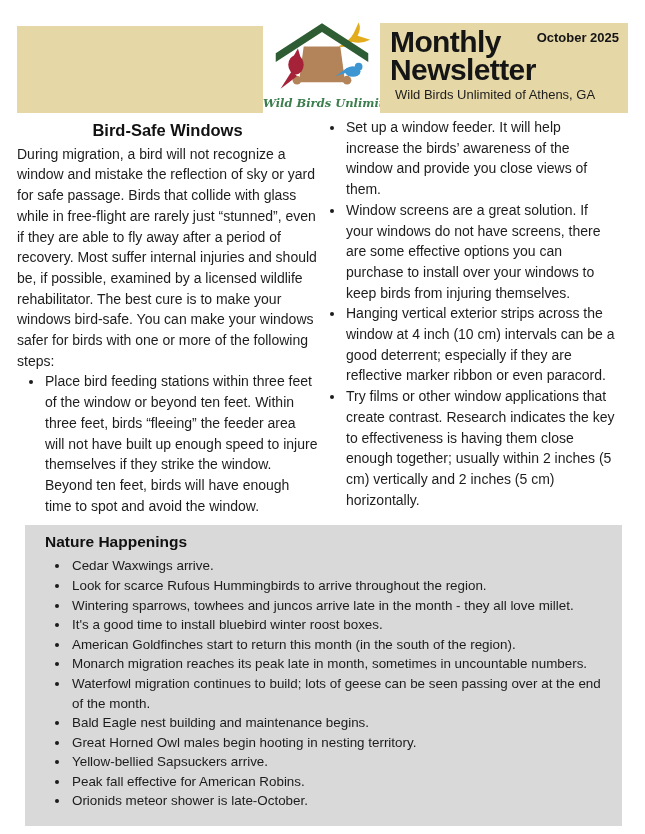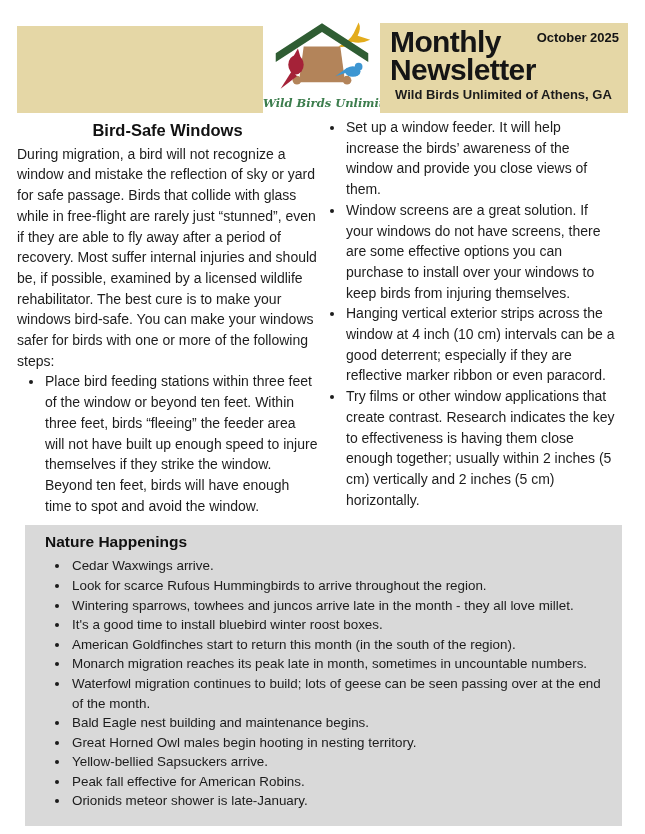--- a/index.html
+++ b/index.html
@@ -31,21 +31,21 @@
     font-family:"DejaVu Serif","Liberation Serif",serif;
     font-style:italic;font-weight:bold;font-size:11.5px;
     color:var(--logo-script-green);margin-top:-3px;white-space:nowrap;
   }
   .banner-right{
     width:248px;height:90px;flex:none;background:var(--banner-tan);
     position:relative;padding:5px 8px 0 10px;
   }
   .nl-title{font-size:30px;font-weight:800;line-height:28px;letter-spacing:-0.6px;color:#151515;}
   .nl-date{position:absolute;top:7px;right:9px;font-size:13px;font-weight:700;color:#151515;}
-  .nl-subtitle{font-size:13px;margin-top:3px;padding-left:5px;color:#1c1c1c;font-weight:bold;}
+  .nl-subtitle{font-size:13px;margin-top:3px;padding-left:5px;color:#1c1c1c;}
 
   
   .columns{display:flex;justify-content:flex-start;padding:0 17px;margin-top:4px;}
   .col{font-size:14px;line-height:20.7px;color:#1d1d1d;}
   .col-left{width:301px;}
   .col-right{width:298px;}
   .article-heading{font-size:16.5px;font-weight:700;text-align:center;margin:3px 0 3px 0;color:#111;}
   .col p{margin:0;}
   ul.bullets{margin:0;padding:0 0 0 27px;list-style:disc;}
   ul.bullets li{padding-left:1px;}
@@ -125,17 +125,17 @@
         <li>Look for scarce Rufous Hummingbirds to arrive throughout the region.</li>
         <li>Wintering sparrows, towhees and juncos arrive late in the month - they all love millet.</li>
         <li>It's a good time to install bluebird winter roost boxes.</li>
         <li>American Goldfinches start to return this month (in the south of the region).</li>
         <li>Monarch migration reaches its peak late in month, sometimes in uncountable numbers.</li>
         <li>Waterfowl migration continues to build; lots of geese can be seen passing over at the end of the month.</li>
         <li>Bald Eagle nest building and maintenance begins.</li>
         <li>Great Horned Owl males begin hooting in nesting territory.</li>
         <li>Yellow-bellied Sapsuckers arrive.</li>
         <li>Peak fall effective for American Robins.</li>
-        <li>Orionids meteor shower is late-January.</li>
+        <li>Orionids meteor shower is late-October.</li>
       </ul>
   </div>
 
 </div>
 
 </body></html>

